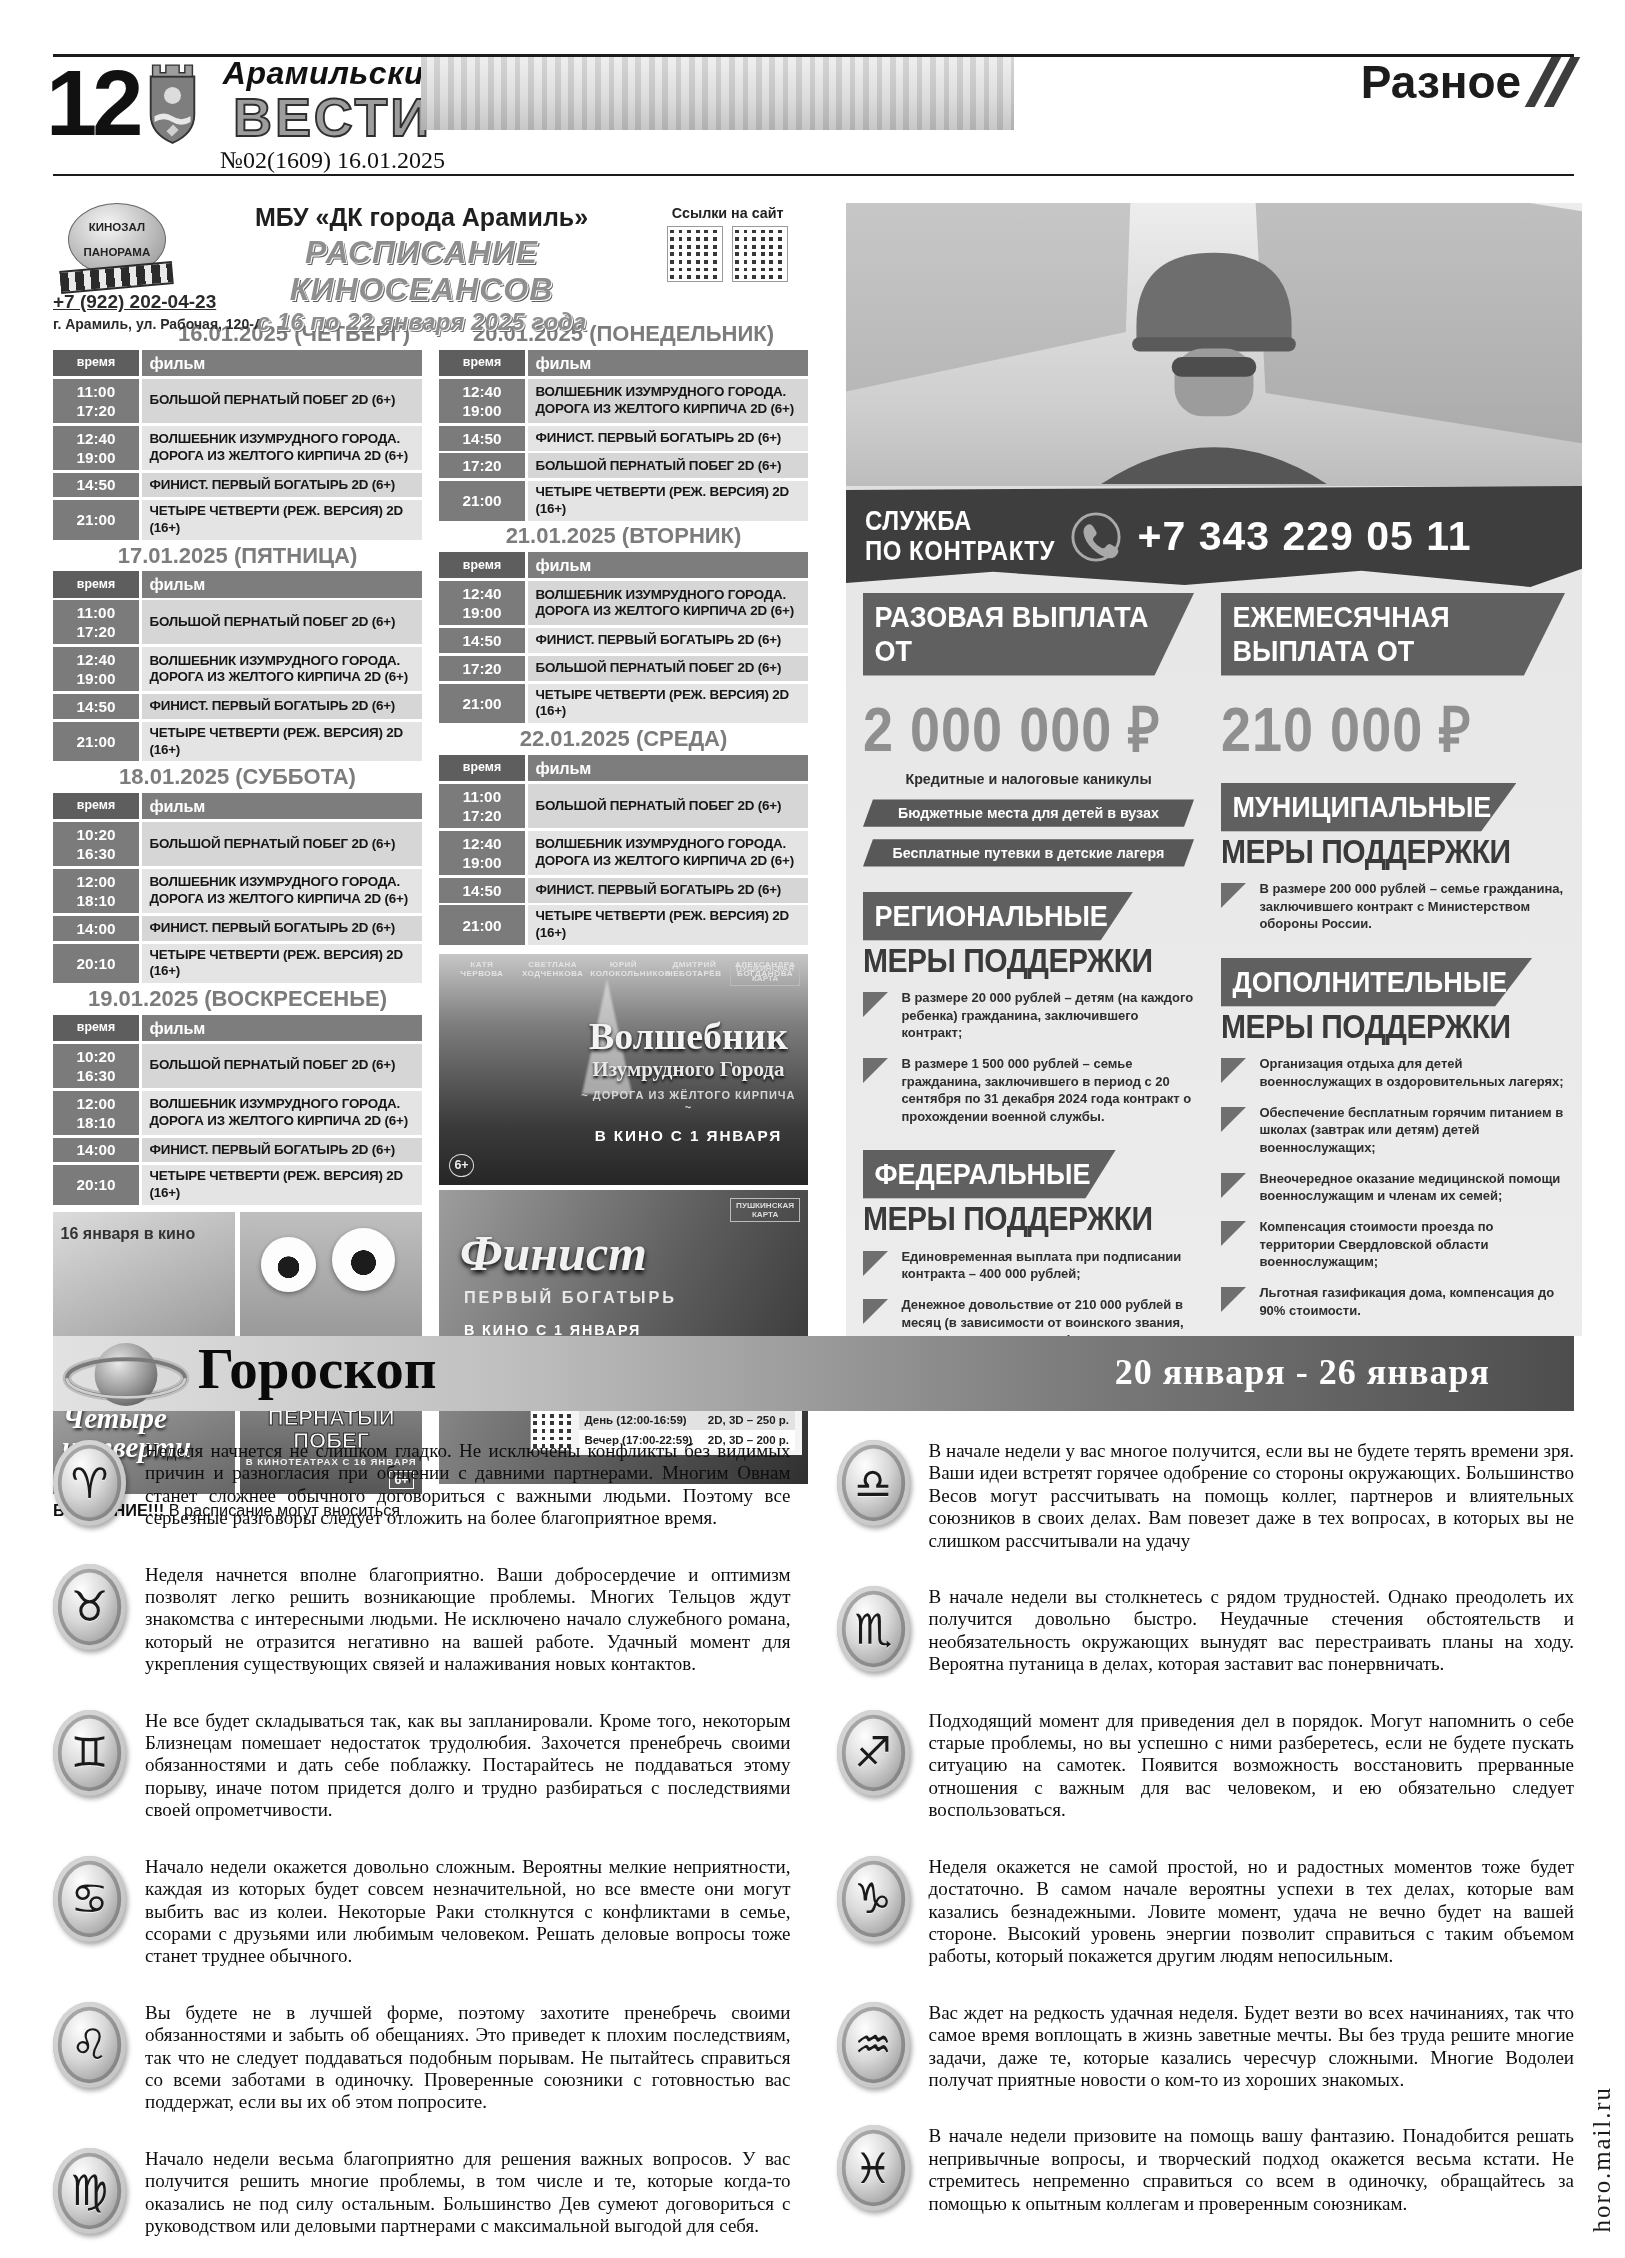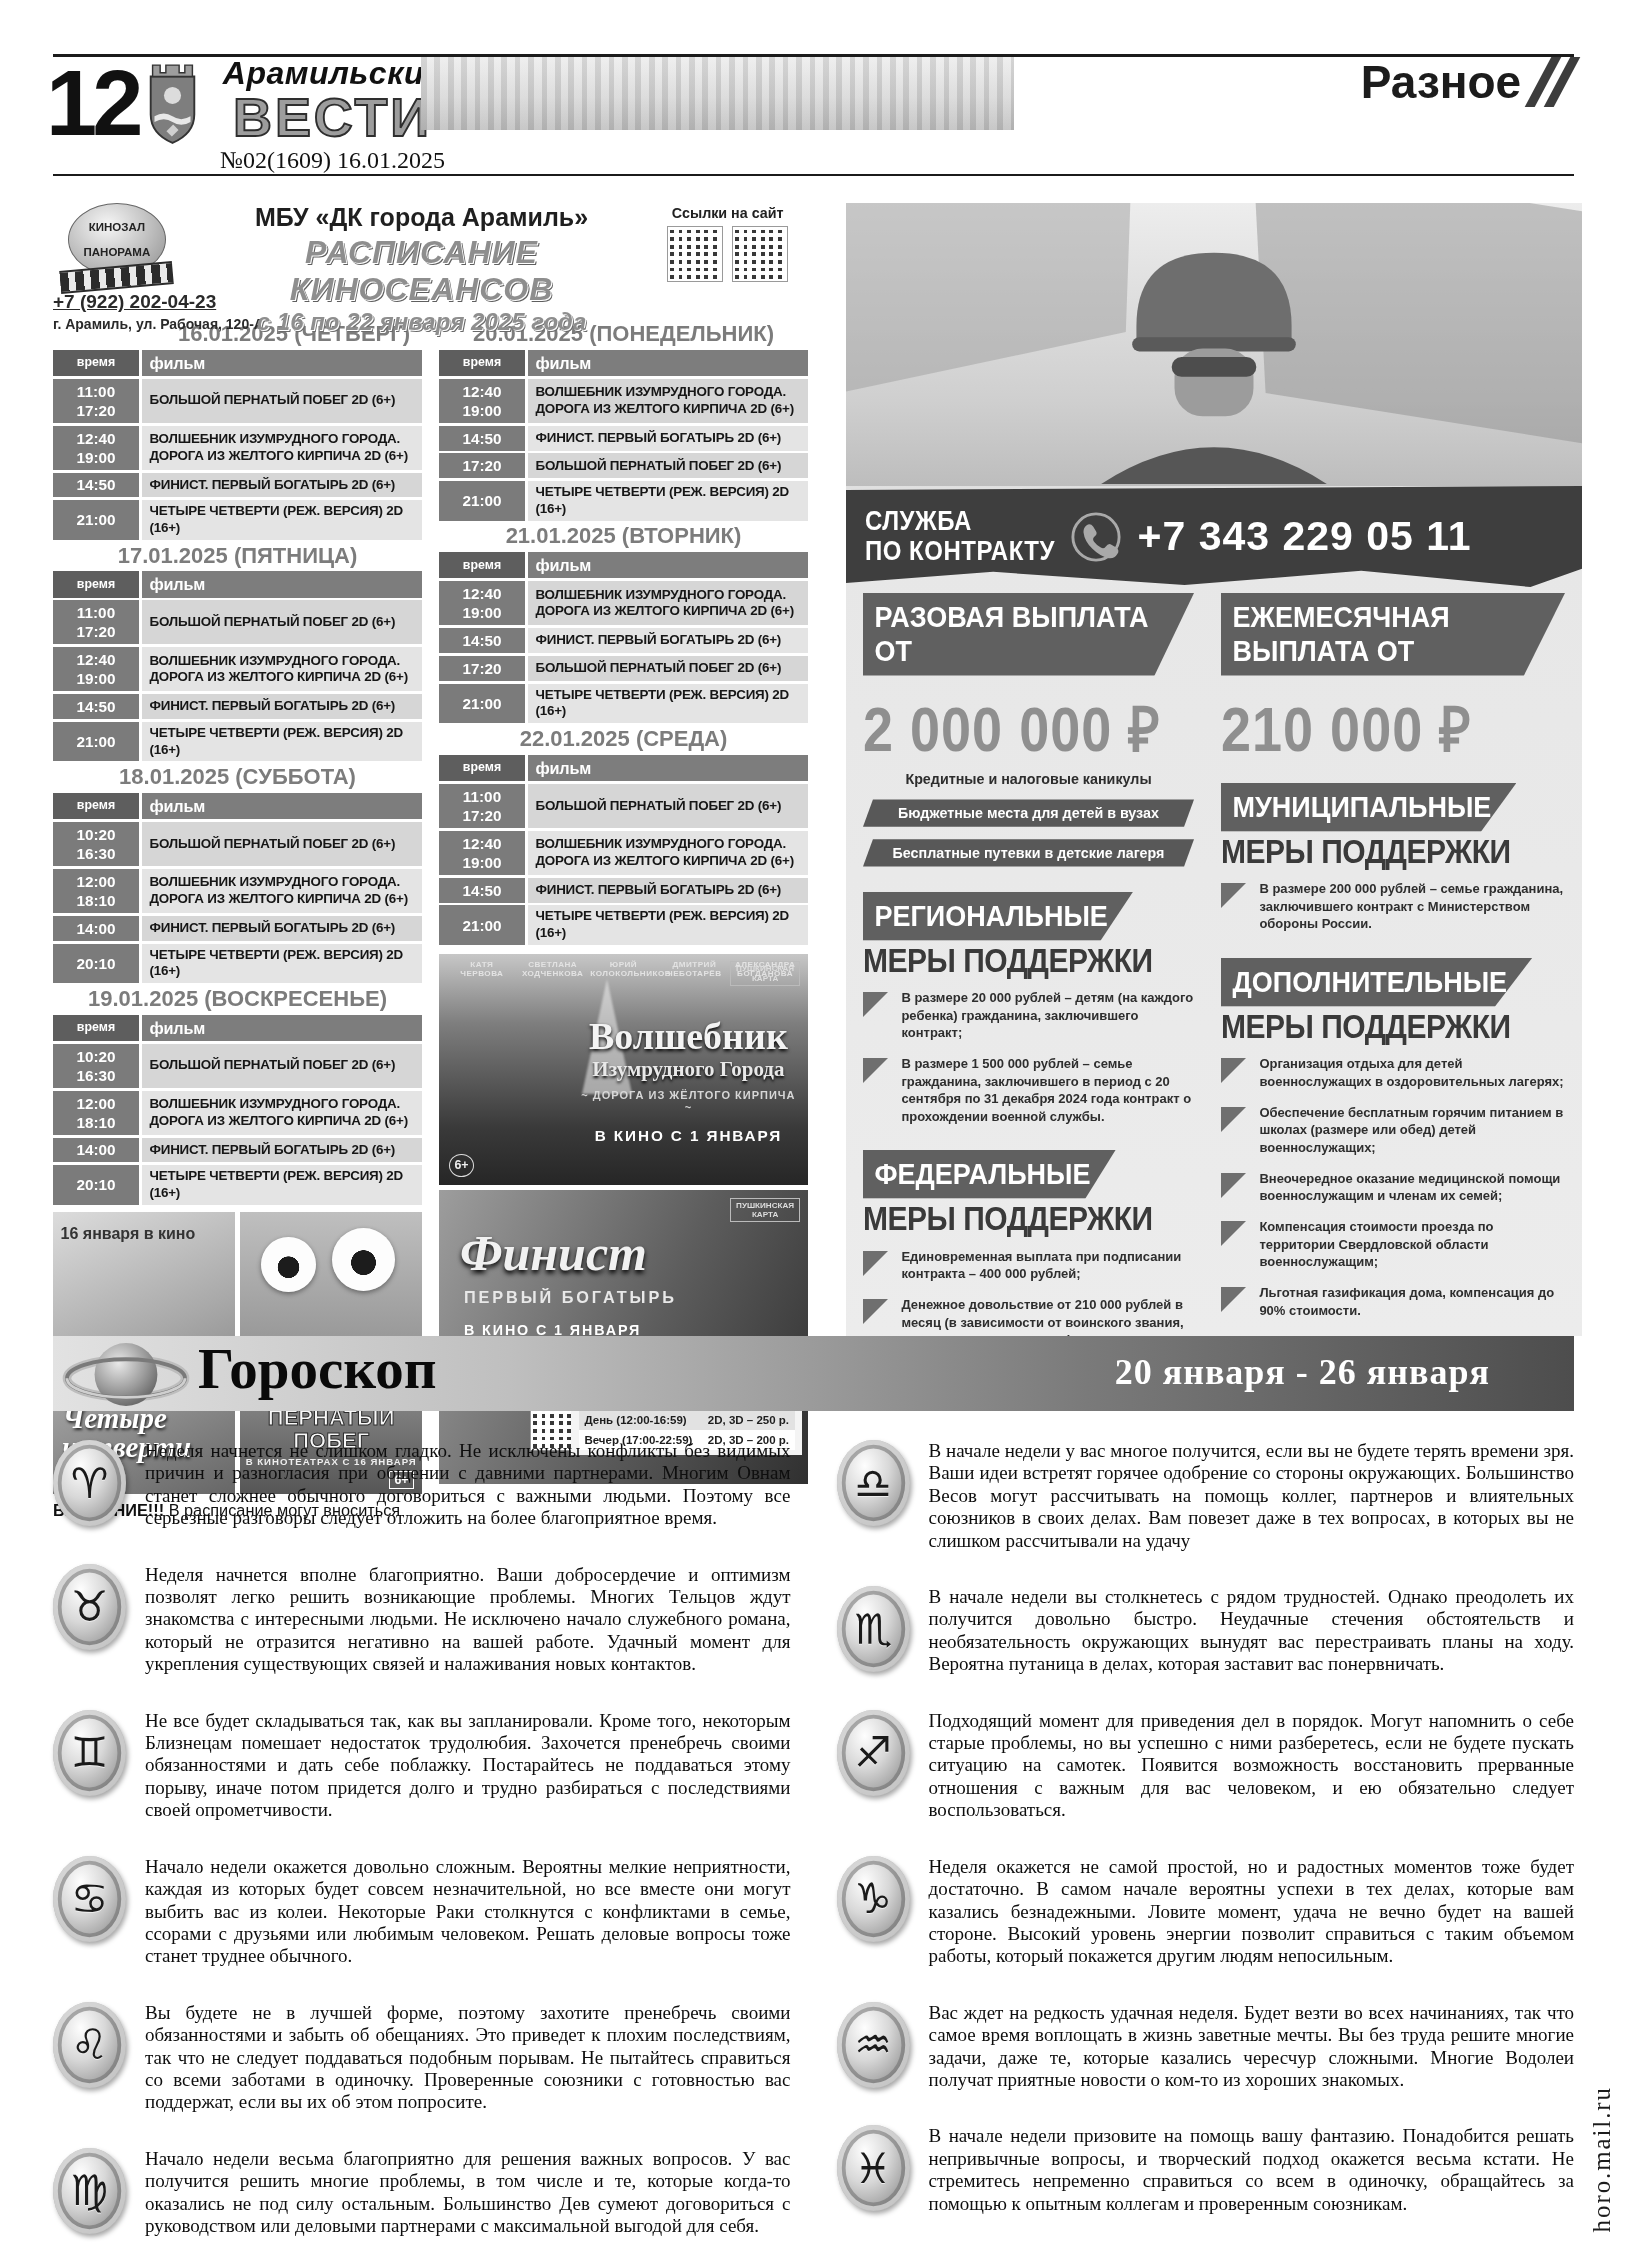--- a/index.html
+++ b/index.html
@@ -564,21 +564,21 @@
         <div class="sec">
           <div class="banner">ДОПОЛНИТЕЛЬНЫЕ</div>
           <div class="sec-title">МЕРЫ ПОДДЕРЖКИ</div>
           <div id="additional-items">
               <div class="bullet">
                 <div class="tri"></div>
                 <div class="btext">Организация отдыха для детей военнослужащих в оздоровительных лагерях;</div>
               </div>
               <div class="bullet">
                 <div class="tri"></div>
-                <div class="btext">Обеспечение бесплатным горячим питанием в школах (размере или обед) детей военнослужащих;</div>
+                <div class="btext">Обеспечение бесплатным горячим питанием в школах (завтрак или детям) детей военнослужащих;</div>
               </div>
               <div class="bullet">
                 <div class="tri"></div>
                 <div class="btext">Внеочередное оказание медицинской помощи военнослужащим и членам их семей;</div>
               </div>
               <div class="bullet">
                 <div class="tri"></div>
                 <div class="btext">Компенсация стоимости проезда по территории Свердловской области военнослужащим;</div>
               </div>
               <div class="bullet">

